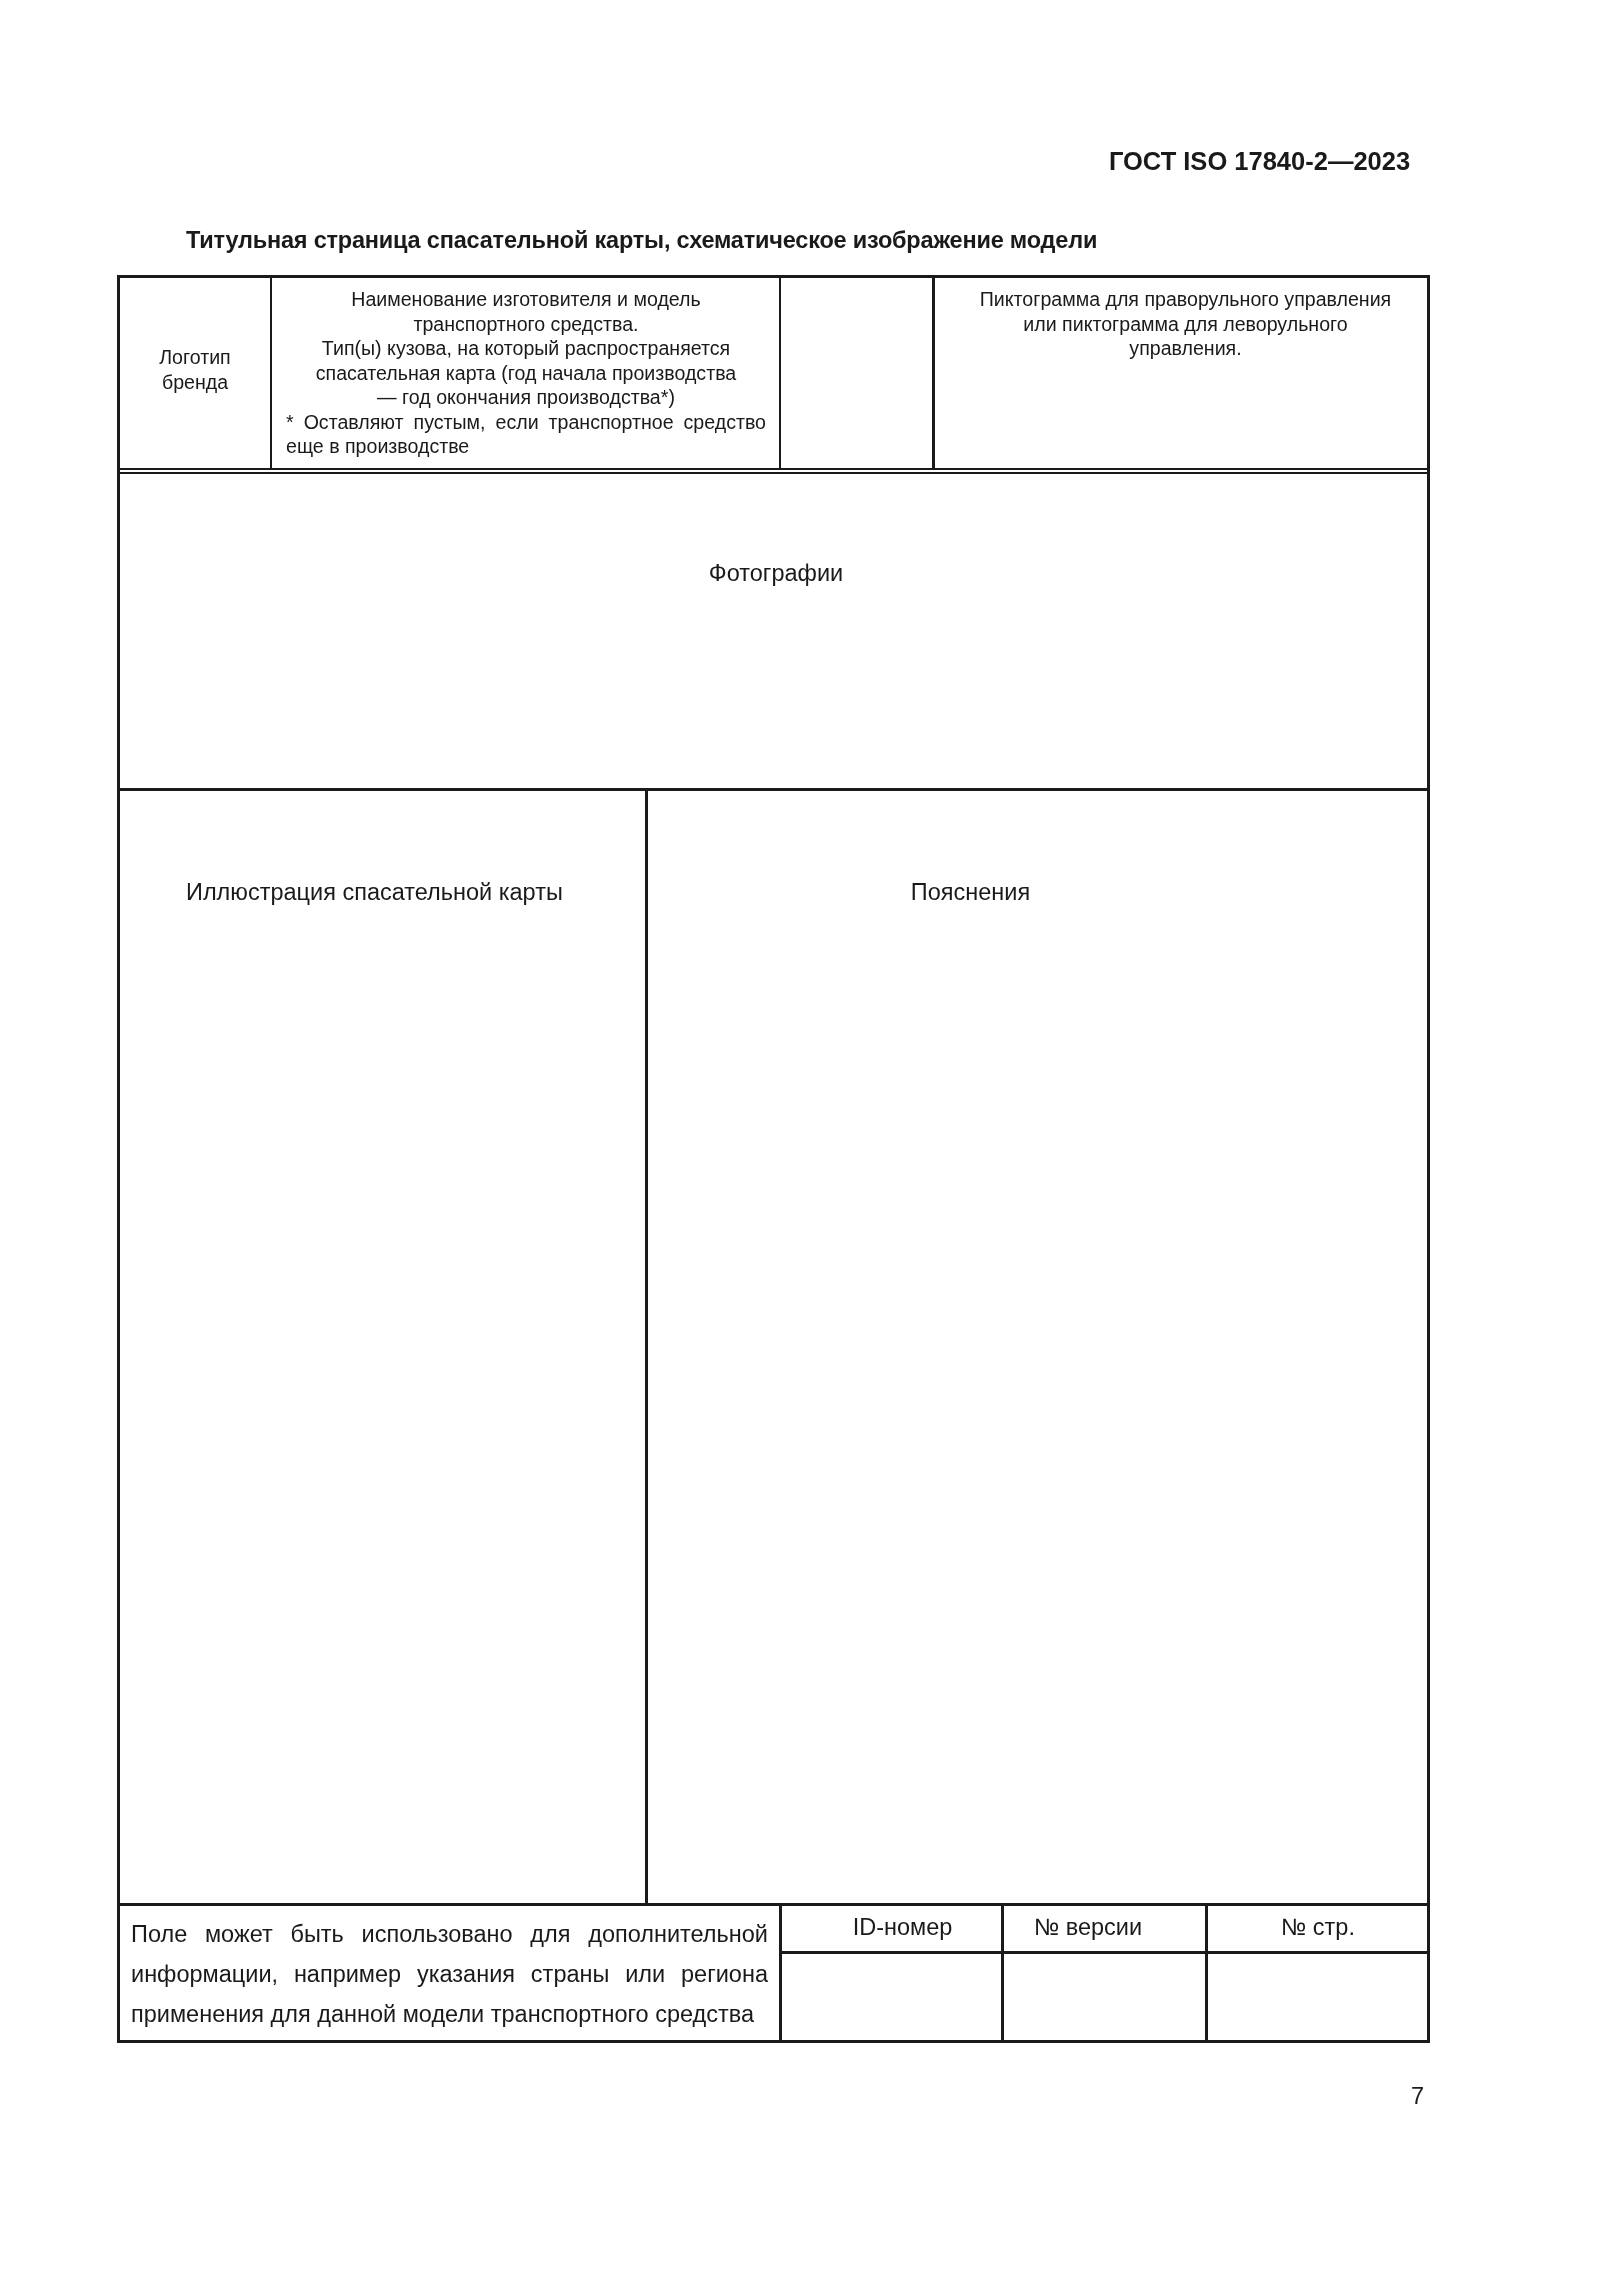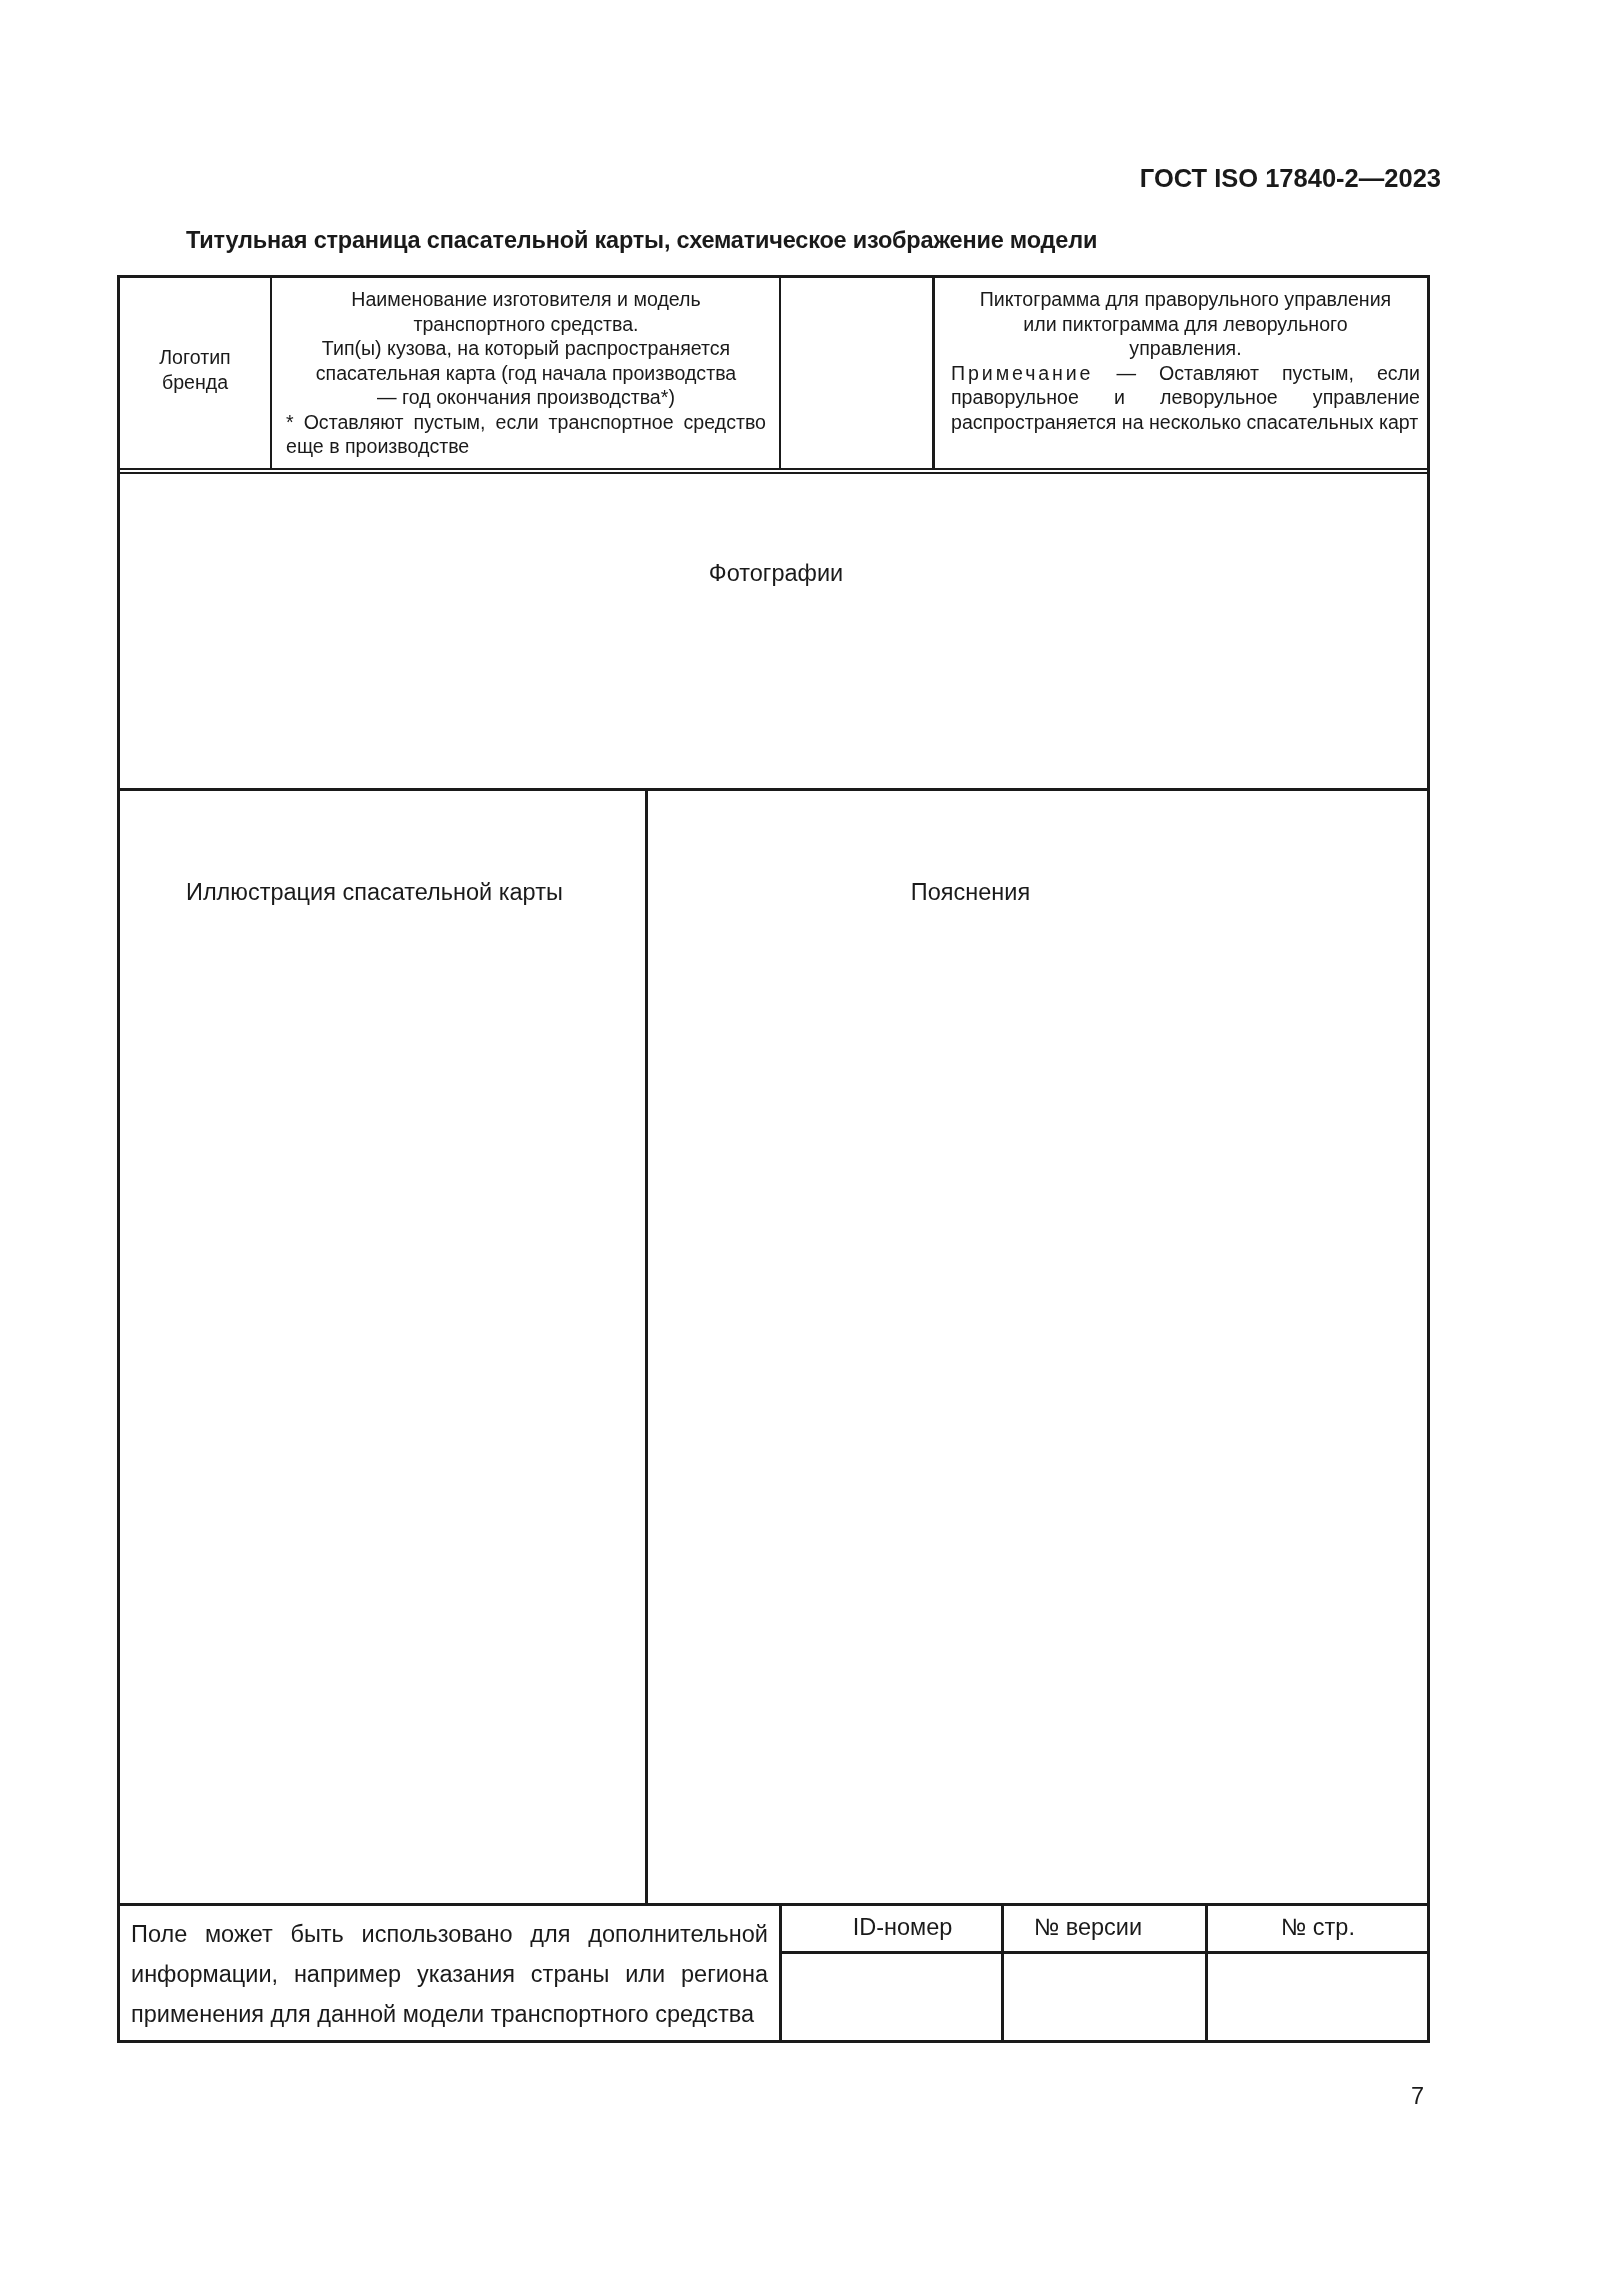--- a/index.html
+++ b/index.html
@@ -1,18 +1,18 @@
 <!DOCTYPE html>
 <html><head>
 <meta charset="utf-8">
 <style>
   html, body { margin:0; padding:0; background:#fff; }
   body { width:1621px; height:2293px; position:relative; font-family:"Liberation Sans", sans-serif; color:#1a1a1a; }
   .abs { position:absolute; }
-  .doc-id { left:1078px; top:147px; width:363px; text-align:right; font-weight:bold; font-size:25.5px;margin-top:17px; }
+  .doc-id { left:1078px; top:147px; width:363px; text-align:center; font-weight:bold; font-size:25.5px; }
   .caption { left:186px; top:227px; font-weight:bold; font-size:23.5px; letter-spacing:-0.2px; }
   .line { position:absolute; background:#1a1a1a; }
   .cell-text { position:absolute; font-size:19.6px; line-height:24.5px; }
   .center { text-align:center; }
   .justify { text-align:justify; text-align-last:left; }
   .big { font-size:23.5px; }
   .pagenum { left:1411px; top:2083px; font-size:23.5px; }
   .spaced { letter-spacing:2.9px; }
 </style>
 </head>
@@ -48,21 +48,20 @@
     <div class="center">— год окончания производства*)</div>
     <div class="justify">* Оставляют пустым, если транспортное средство еще в производстве</div>
   </div>
 
   <div class="cell-text" style="left:781px; top:278px; width:151px; height:189px;"></div>
 
   <div class="cell-text" style="left:951px; top:287px; width:469px;">
     <div class="center">Пиктограмма для праворульного управления</div>
     <div class="center">или пиктограмма для леворульного</div>
     <div class="center">управления.</div>
-    <div class="justify"><span class="spaced">Примечание</span><span> — Оставляют пустым, если праворульное и леворульное управление распространяется на несколько спасательных карт</span></div>
   </div>
 
   <div class="cell-text center big" style="left:122px; top:561px; width:1308px;">Фотографии</div>
   <div class="line" style="left:117px; top:788px; width:1313px; height:2.9px;"></div>
 
   <div class="line" style="left:645px; top:788px; width:2.9px; height:1117px;"></div>
   <div class="cell-text big" style="left:186px; top:880px; width:451px;">Иллюстрация спасательной карты</div>
   <div class="cell-text center big" style="left:648px; top:880px; width:645px;">Пояснения</div>
 
   <div class="line" style="left:117px; top:1903px; width:1313px; height:2.9px;"></div>

